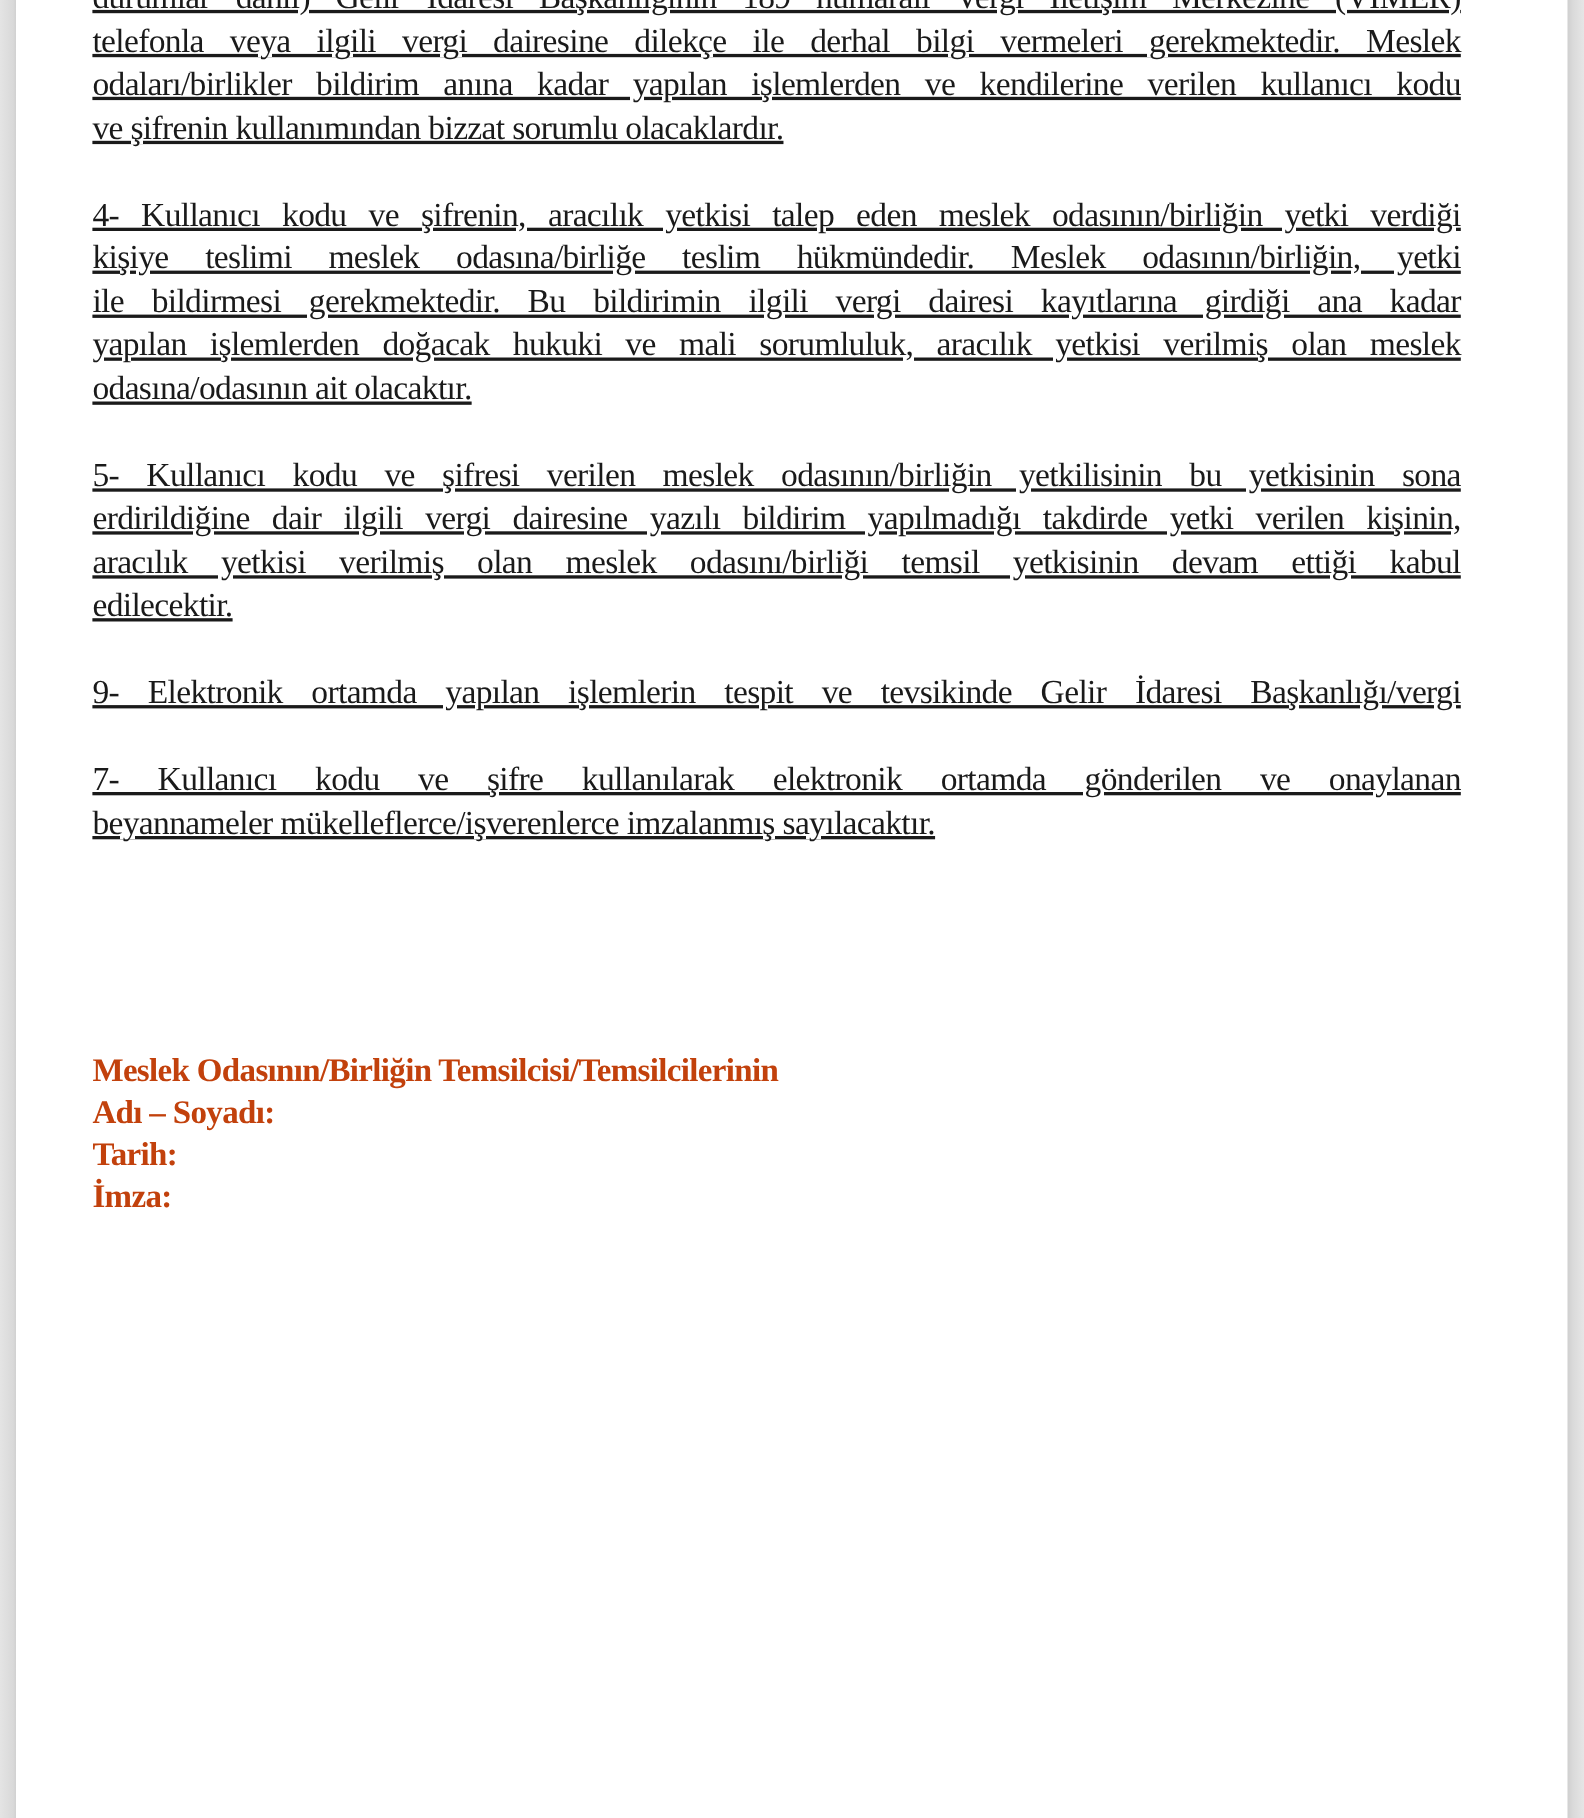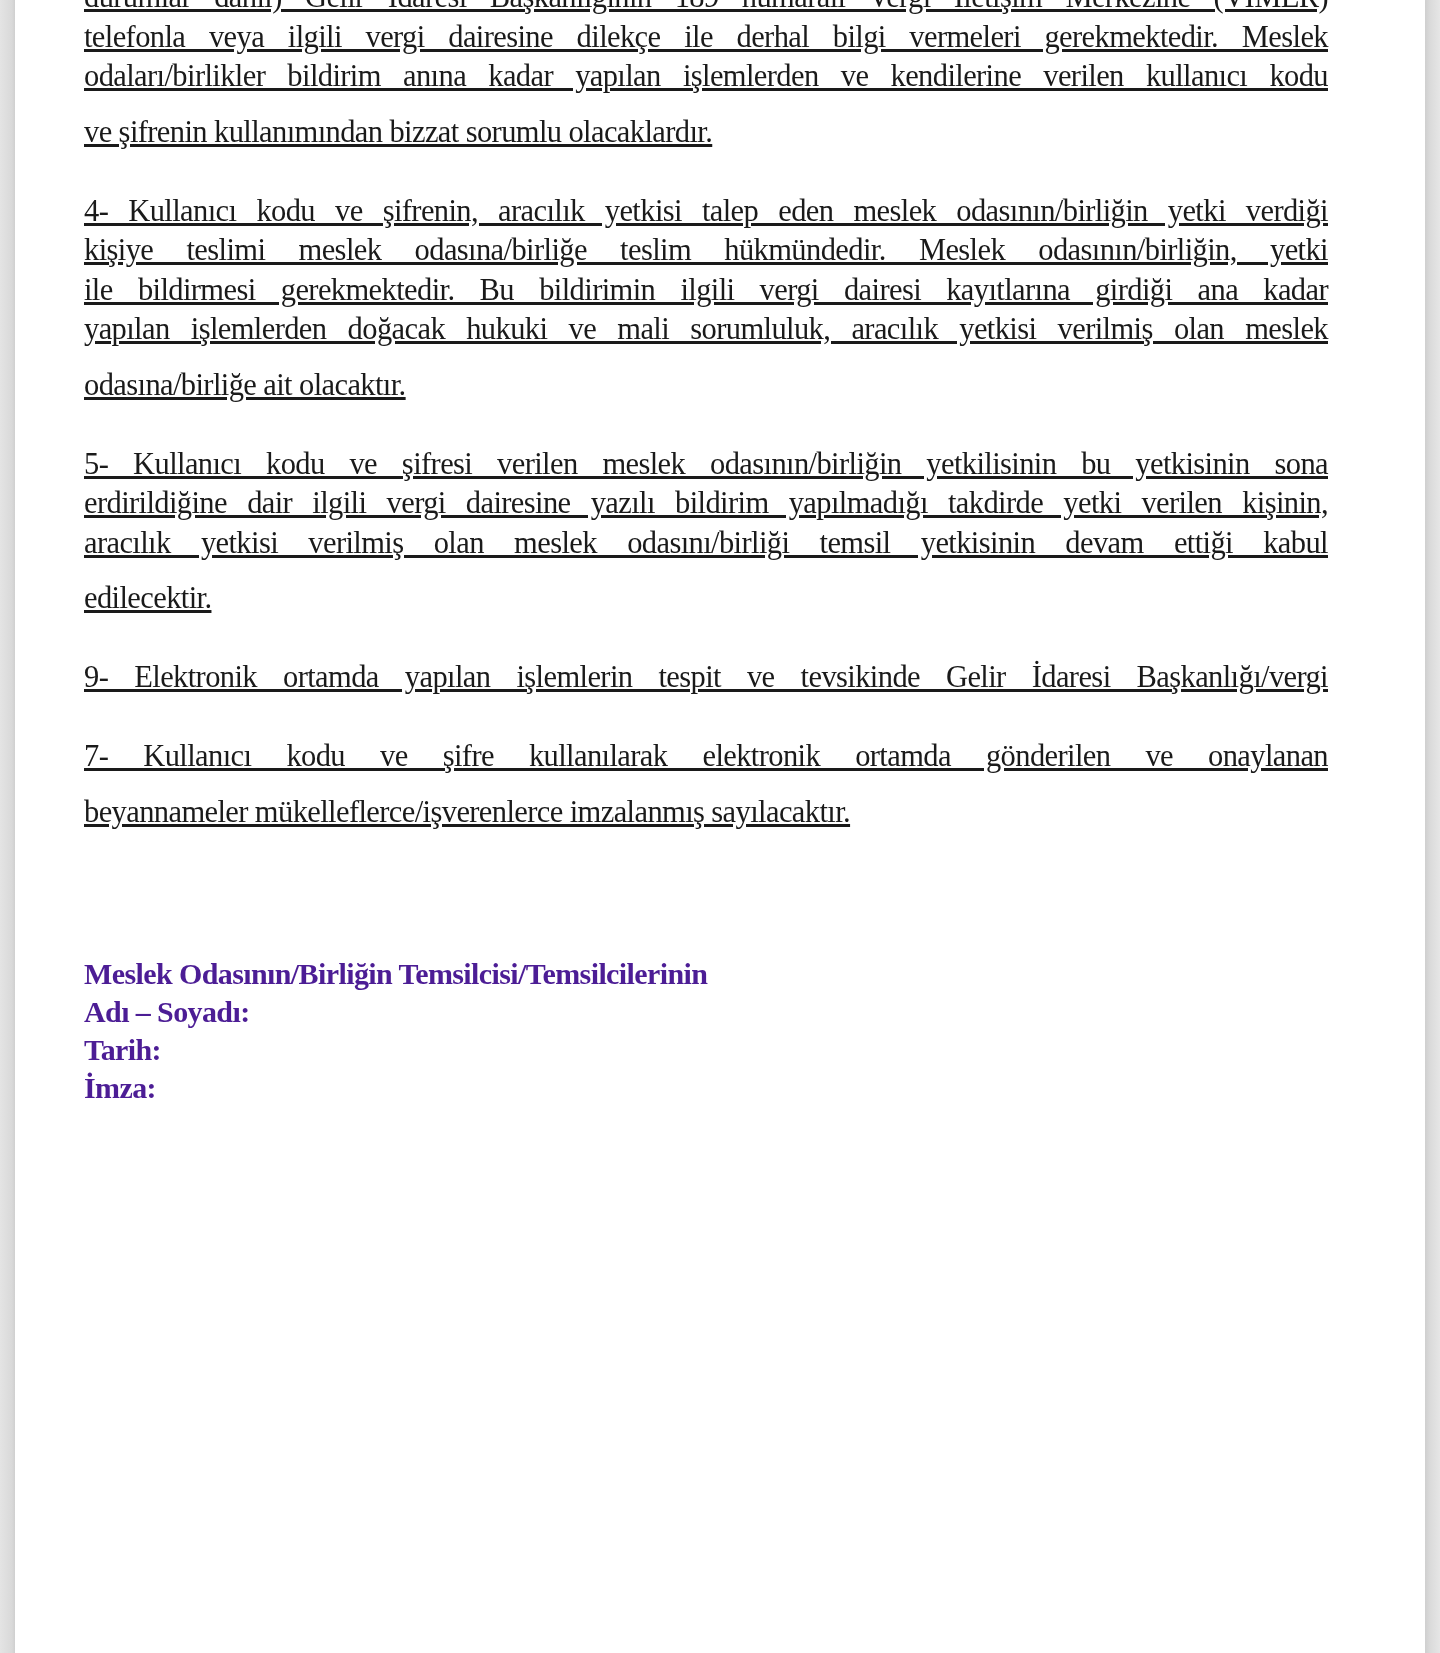--- a/index.html
+++ b/index.html
@@ -44,35 +44,34 @@
       text-align-last: left;
     }
     .line {
       display: block;
       text-align: justify;
       text-align-last: justify;
       white-space: nowrap;
     }
     .line.last {
       text-align-last: left;
-      margin-top: 16px;
     }
     .para .line {
       white-space: normal;
       text-decoration: underline;
     }
     .sign-block {
       position: absolute;
       left: 84px;
       top: 955px;
       font-family: "Liberation Serif", "DejaVu Serif", serif;
       font-weight: bold;
       font-size: 30px;
       line-height: 38px;
-      color: #4c1d95;
+      color: #c2410c;
       letter-spacing: -0.6px;
     }
     .sign-line {
       display: block;
     }
   </style>
 </head>
 <body>
 
 <div class="viewer-bg"></div>
@@ -87,21 +86,21 @@
     <span class="line">telefonla veya ilgili vergi dairesine dilekçe ile derhal bilgi vermeleri gerekmektedir. Meslek</span>
     <span class="line">odaları/birlikler bildirim anına kadar yapılan işlemlerden ve kendilerine verilen kullanıcı kodu</span>
     <span class="line last">ve şifrenin kullanımından bizzat sorumlu olacaklardır.</span>
   </div>
 
   <div class="para">
     <span class="line">4- Kullanıcı kodu ve şifrenin, aracılık yetkisi talep eden meslek odasının/birliğin yetki verdiği</span>
     <span class="line">kişiye teslimi meslek odasına/birliğe teslim hükmündedir. Meslek odasının/birliğin, yetki</span>
     <span class="line">ile bildirmesi gerekmektedir. Bu bildirimin ilgili vergi dairesi kayıtlarına girdiği ana kadar</span>
     <span class="line">yapılan işlemlerden doğacak hukuki ve mali sorumluluk, aracılık yetkisi verilmiş olan meslek</span>
-    <span class="line last">odasına/birliğe ait olacaktır.</span>
+    <span class="line last">odasına/odasının ait olacaktır.</span>
   </div>
 
   <div class="para">
     <span class="line">5- Kullanıcı kodu ve şifresi verilen meslek odasının/birliğin yetkilisinin bu yetkisinin sona</span>
     <span class="line">erdirildiğine dair ilgili vergi dairesine yazılı bildirim yapılmadığı takdirde yetki verilen kişinin,</span>
     <span class="line">aracılık yetkisi verilmiş olan meslek odasını/birliği temsil yetkisinin devam ettiği kabul</span>
     <span class="line last">edilecektir.</span>
   </div>
 
   <div class="para">

